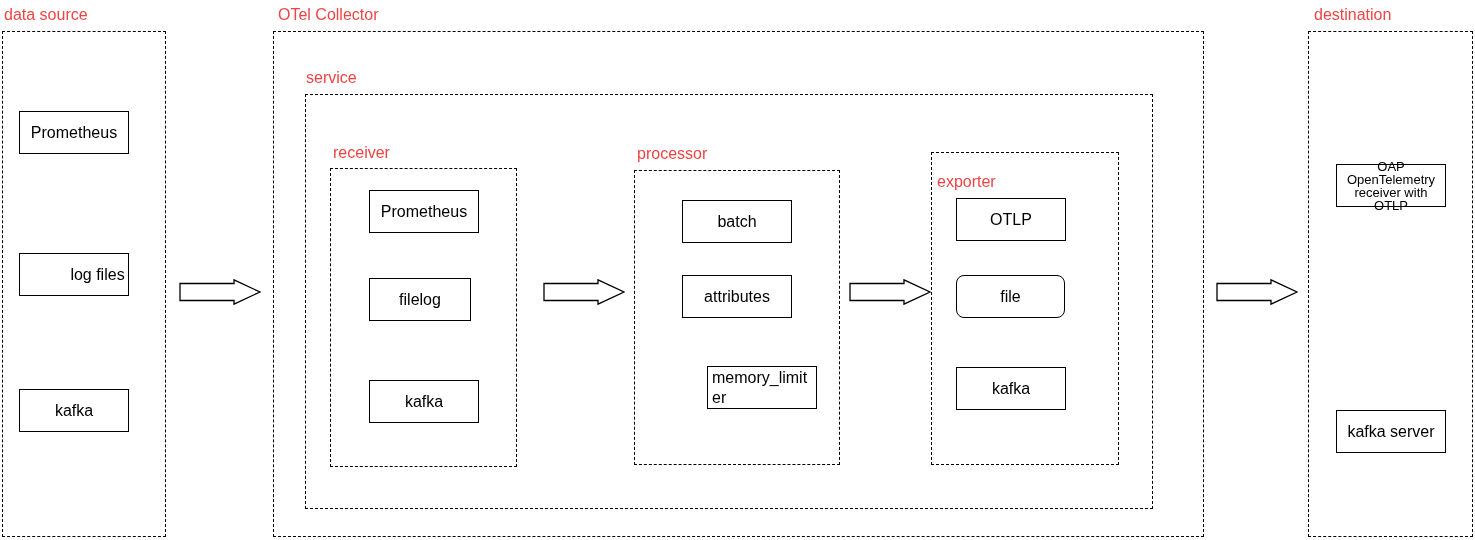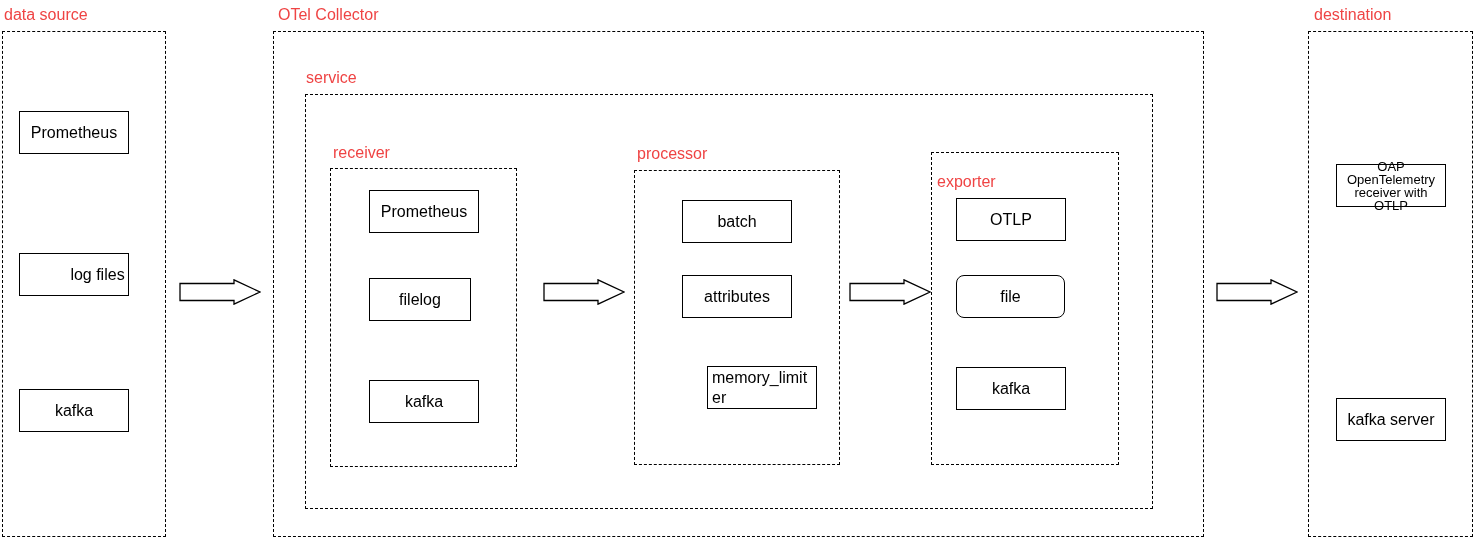--- a/index.html
+++ b/index.html
@@ -94,21 +94,21 @@
   <div class="node" style="left:682px; top:275px; width:110px; height:43px;">attributes</div>
   <div class="node node--wrapleft" style="left:683px; top:366px; width:110px; height:43px;">memory_limiter</div>
 
   <div class="node" style="left:956px; top:198px; width:110px; height:43px;">OTLP</div>
   <div class="node" style="left:956px; top:275px; width:109px; height:43px;border-radius:8px;">file</div>
   <div class="node" style="left:956px; top:367px; width:110px; height:43px;">kafka</div>
 
   <div class="node node--small" style="left:1336px; top:164px; width:110px; height:43px;">OAP
 OpenTelemetry
 receiver with OTLP</div>
-  <div class="node" style="left:1336px; top:398px; width:110px; height:43px;">kafka server</div>
+  <div class="node" style="left:1336px; top:410px; width:110px; height:43px;">kafka server</div>
 
   <div class="arrow" style="left:179px; top:279px;">
     <svg width="82" height="26" viewBox="0 0 82 26">
       <path d="M1 4.5 H55 V0.8 L81 13 L55 25.2 V21.5 H1 Z" fill="#ffffff" stroke="#000000" stroke-width="1.3" stroke-linejoin="miter"></path>
     </svg>
   </div>
   <div class="arrow" style="left:543px; top:279px;">
     <svg width="82" height="26" viewBox="0 0 82 26">
       <path d="M1 4.5 H55 V0.8 L81 13 L55 25.2 V21.5 H1 Z" fill="#ffffff" stroke="#000000" stroke-width="1.3" stroke-linejoin="miter"></path>
     </svg>

